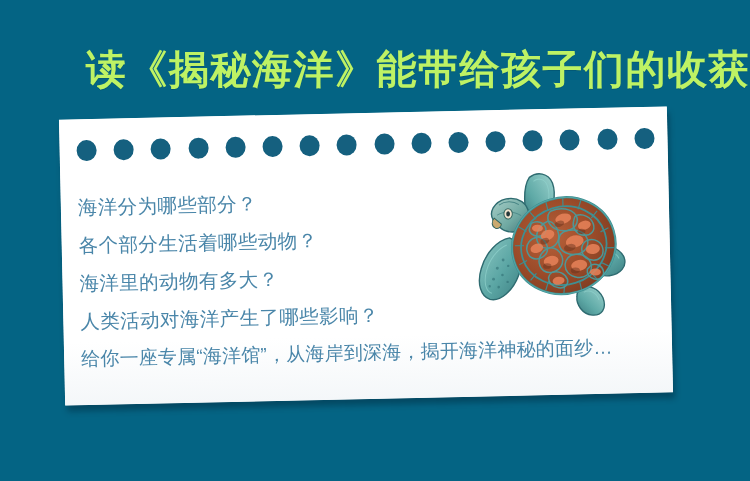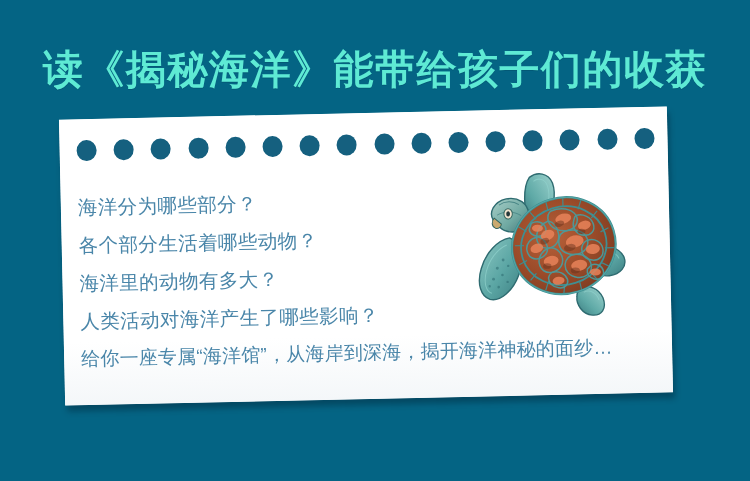--- a/index.html
+++ b/index.html
@@ -119,21 +119,21 @@
     width: 152px;
     height: 146px;
   }
   #turtle svg { display: block; width: 100%; height: 100%; }
 </style>
 </head>
 <body style="background: rgb(4, 100, 132);">
 
 <div id="stage" style="background: rgb(4, 100, 132);">
 
-  <div id="heading" style="color: #5eead4;">读《揭秘海洋》能带给孩子们的收获</div>
+  <div id="heading" style="color: #bef264; text-align: right;">读《揭秘海洋》能带给孩子们的收获</div>
 
   <div id="card-wrap">
     <div id="card-shadow"></div>
     <div id="card">
       <div id="card-inner-sheen"></div>
 
       <div id="dot-row">
         <span class="dot" style="background: rgb(21, 96, 127);"></span>
         <span class="dot" style="background: rgb(21, 96, 127);"></span>
         <span class="dot" style="background: rgb(21, 96, 127);"></span>

